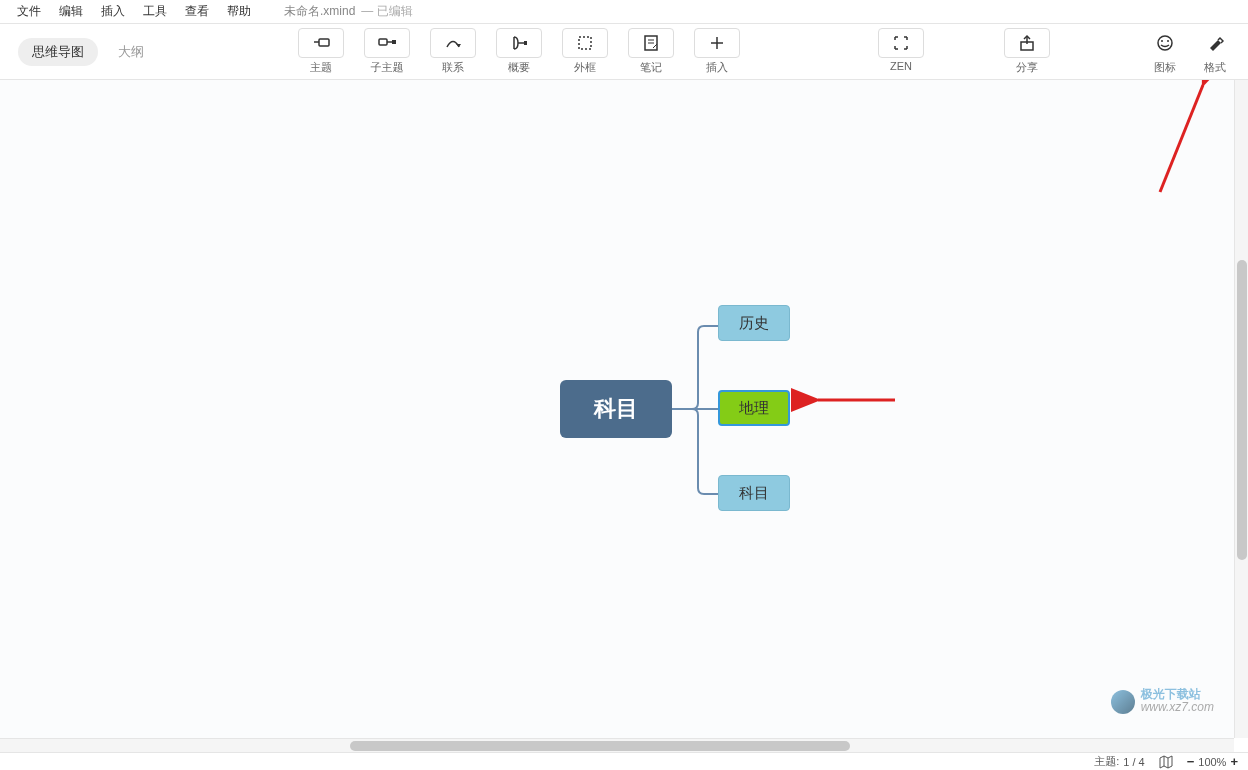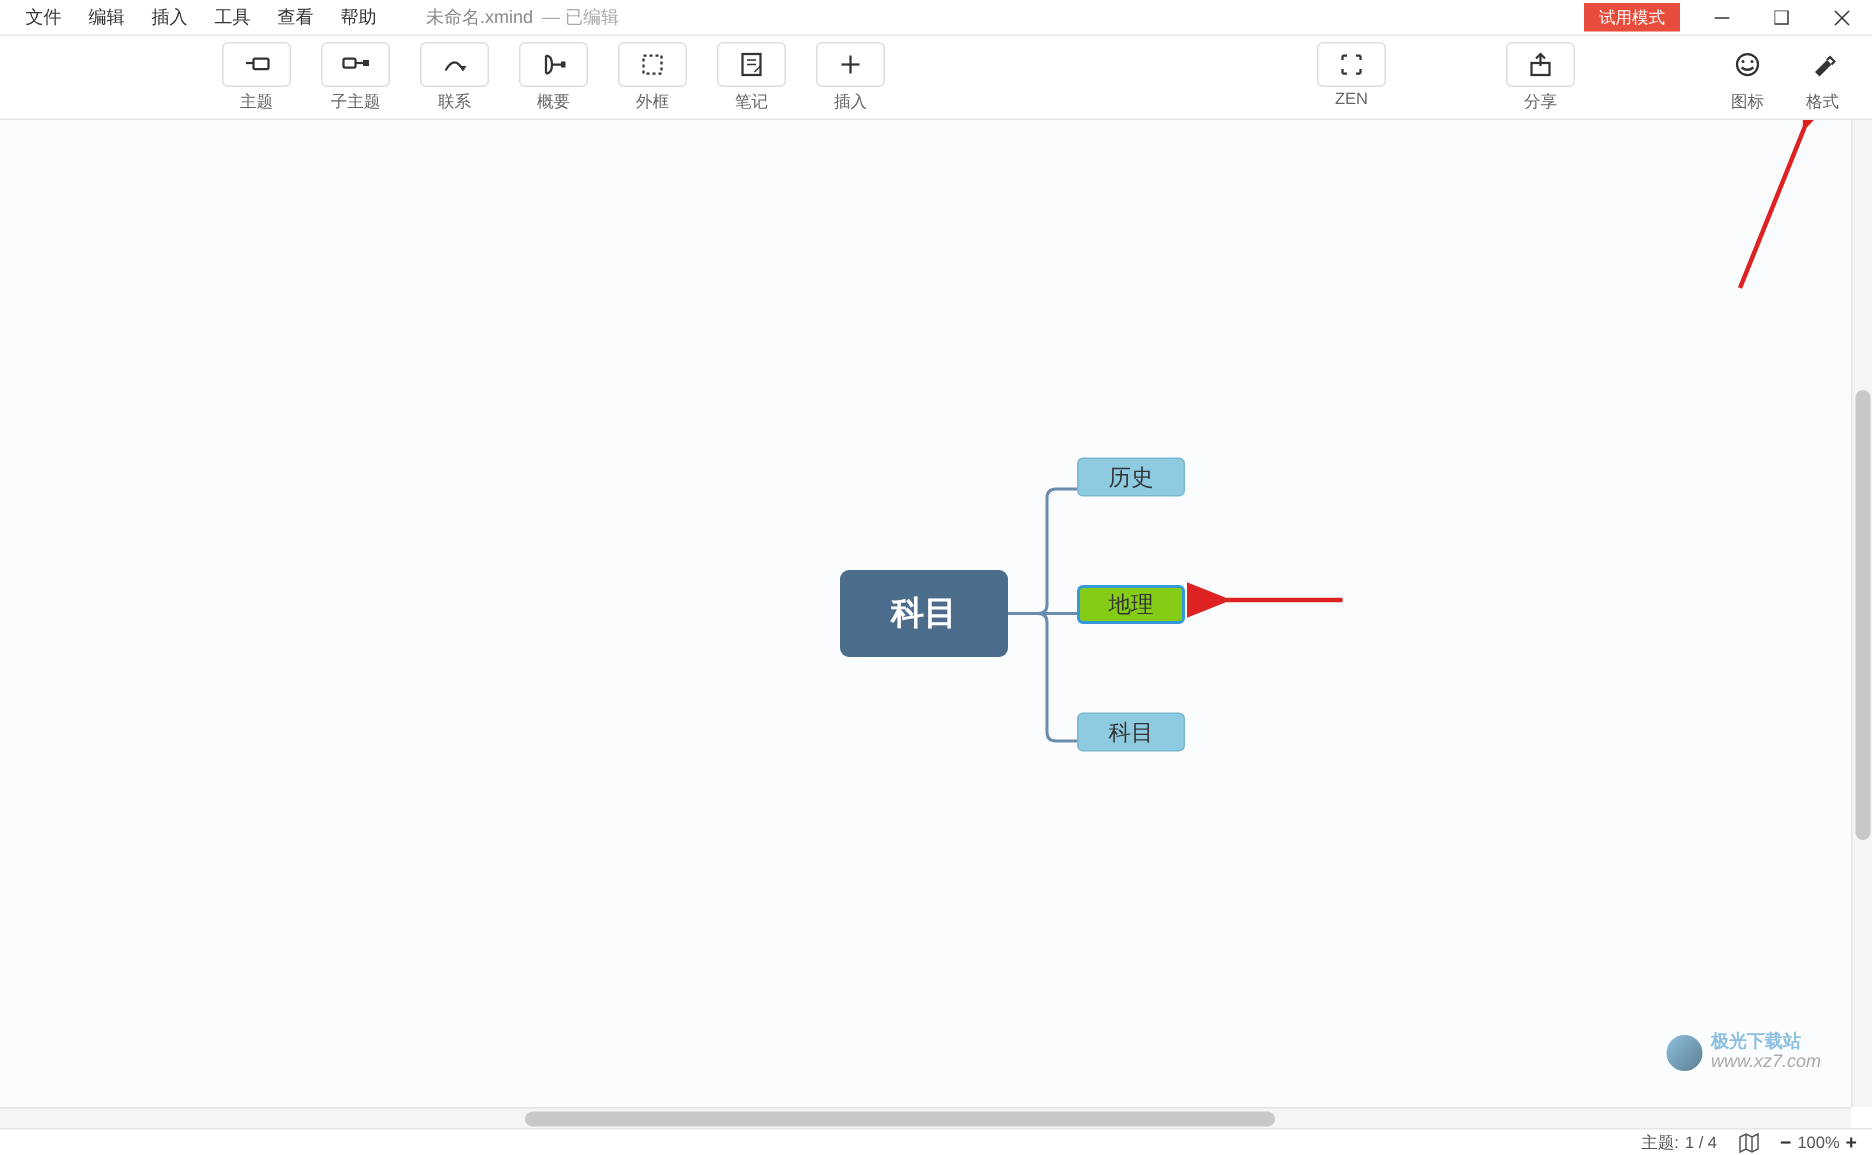--- a/index.html
+++ b/index.html
@@ -30,21 +30,21 @@
 .tool-icon-box { width: 46px; height: 30px; border: 1px solid #ddd; border-radius: 4px; display: flex; align-items: center; justify-content: center; background: #fff; }
 .tool-icon-box svg { width: 18px; height: 18px; }
 .tool-label { font-size: 11px; color: #666; }
 .tool-btn.plain { border: none; }
 .tool-btn.plain .tool-icon-box { border: none; width: 30px; }
 
 
 .canvas { position: absolute; top: 80px; left: 0; right: 14px; bottom: 32px; background: #fbfcfd; overflow: hidden; }
 .mindmap { position: absolute; left: 560px; top: 300px; }
 .central-node { position: absolute; left: 0; top: 0; width: 112px; height: 58px; background: #4c6c8c; border-radius: 6px; display: flex; align-items: center; justify-content: center; color: #fff; font-size: 22px; font-weight: bold; }
-.sub-node { position: absolute; width: 72px; height: 26px; background: #8ecae0; border: 1px solid #7ab8cf; border-radius: 4px; display: flex; align-items: center; justify-content: center; font-size: 15px; color: #333; }
+.sub-node { position: absolute; width: 72px; height: 36px; background: #8ecae0; border: 1px solid #7ab8cf; border-radius: 4px; display: flex; align-items: center; justify-content: center; font-size: 15px; color: #333; }
 .sub-node.selected { border: 2px solid #3498db; background: #84cc16; }
 .sub1 { left: 158px; top: -75px; }
 .sub2 { left: 158px; top: 10px; }
 .sub3 { left: 158px; top: 95px; }
 .connector { position: absolute; }
 
 
 .vscroll { position: absolute; right: 0; top: 80px; bottom: 32px; width: 14px; background: #f5f5f5; border-left: 1px solid #e5e5e5; }
 .vscroll-thumb { position: absolute; left: 2px; width: 10px; top: 180px; height: 300px; background: #c8c8c8; border-radius: 5px; }
 .hscroll { position: absolute; bottom: 18px; left: 0; right: 14px; height: 14px; background: #f5f5f5; border-top: 1px solid #e5e5e5; }
@@ -74,42 +74,27 @@
     <div class="menu-item">编辑</div>
     <div class="menu-item">插入</div>
     <div class="menu-item">工具</div>
     <div class="menu-item">查看</div>
     <div class="menu-item">帮助</div>
   </div>
   <div class="doc-title">
     <span>未命名.xmind</span>
     <span class="doc-status">— 已编辑</span>
   </div>
-  <div class="titlebar-right">
-    <div class="trial-badge">试用模式</div>
-    <div class="win-btn">
-      <svg>
-          <line x1="0" y1="5" x2="10" y2="5" stroke="#333" stroke-width="1"></line>
-        </svg>
-    </div>
-    <div class="win-btn">
-      <svg>
-          <rect x="0" y="0" width="9" height="9" stroke="#333" fill="none" stroke-width="1"></rect>
-        </svg>
-    </div>
-    <div class="win-btn">
-      <svg>
-          <line x1="0" y1="0" x2="10" y2="10" stroke="#333"></line>
-          <line x1="10" y1="0" x2="0" y2="10" stroke="#333"></line>
-        </svg>
-    </div>
-  </div>
 </div>
 
 <div class="toolbar">
+  <div class="view-tabs">
+    <div class="tab-pill active">思维导图</div>
+    <div class="tab-pill inactive">大纲</div>
+  </div>
 
   <div class="tool-group center">
     <div class="tool-btn">
       <div class="tool-icon-box">
           <svg>
             <rect x="7" y="5" width="10" height="7" rx="1" fill="none" stroke="#333" stroke-width="1.5"></rect>
             <line x1="2" y1="8" x2="7" y2="8" stroke="#333" stroke-width="1.5"></line>
           </svg>
         </div>
       <div class="tool-label">主题</div>

